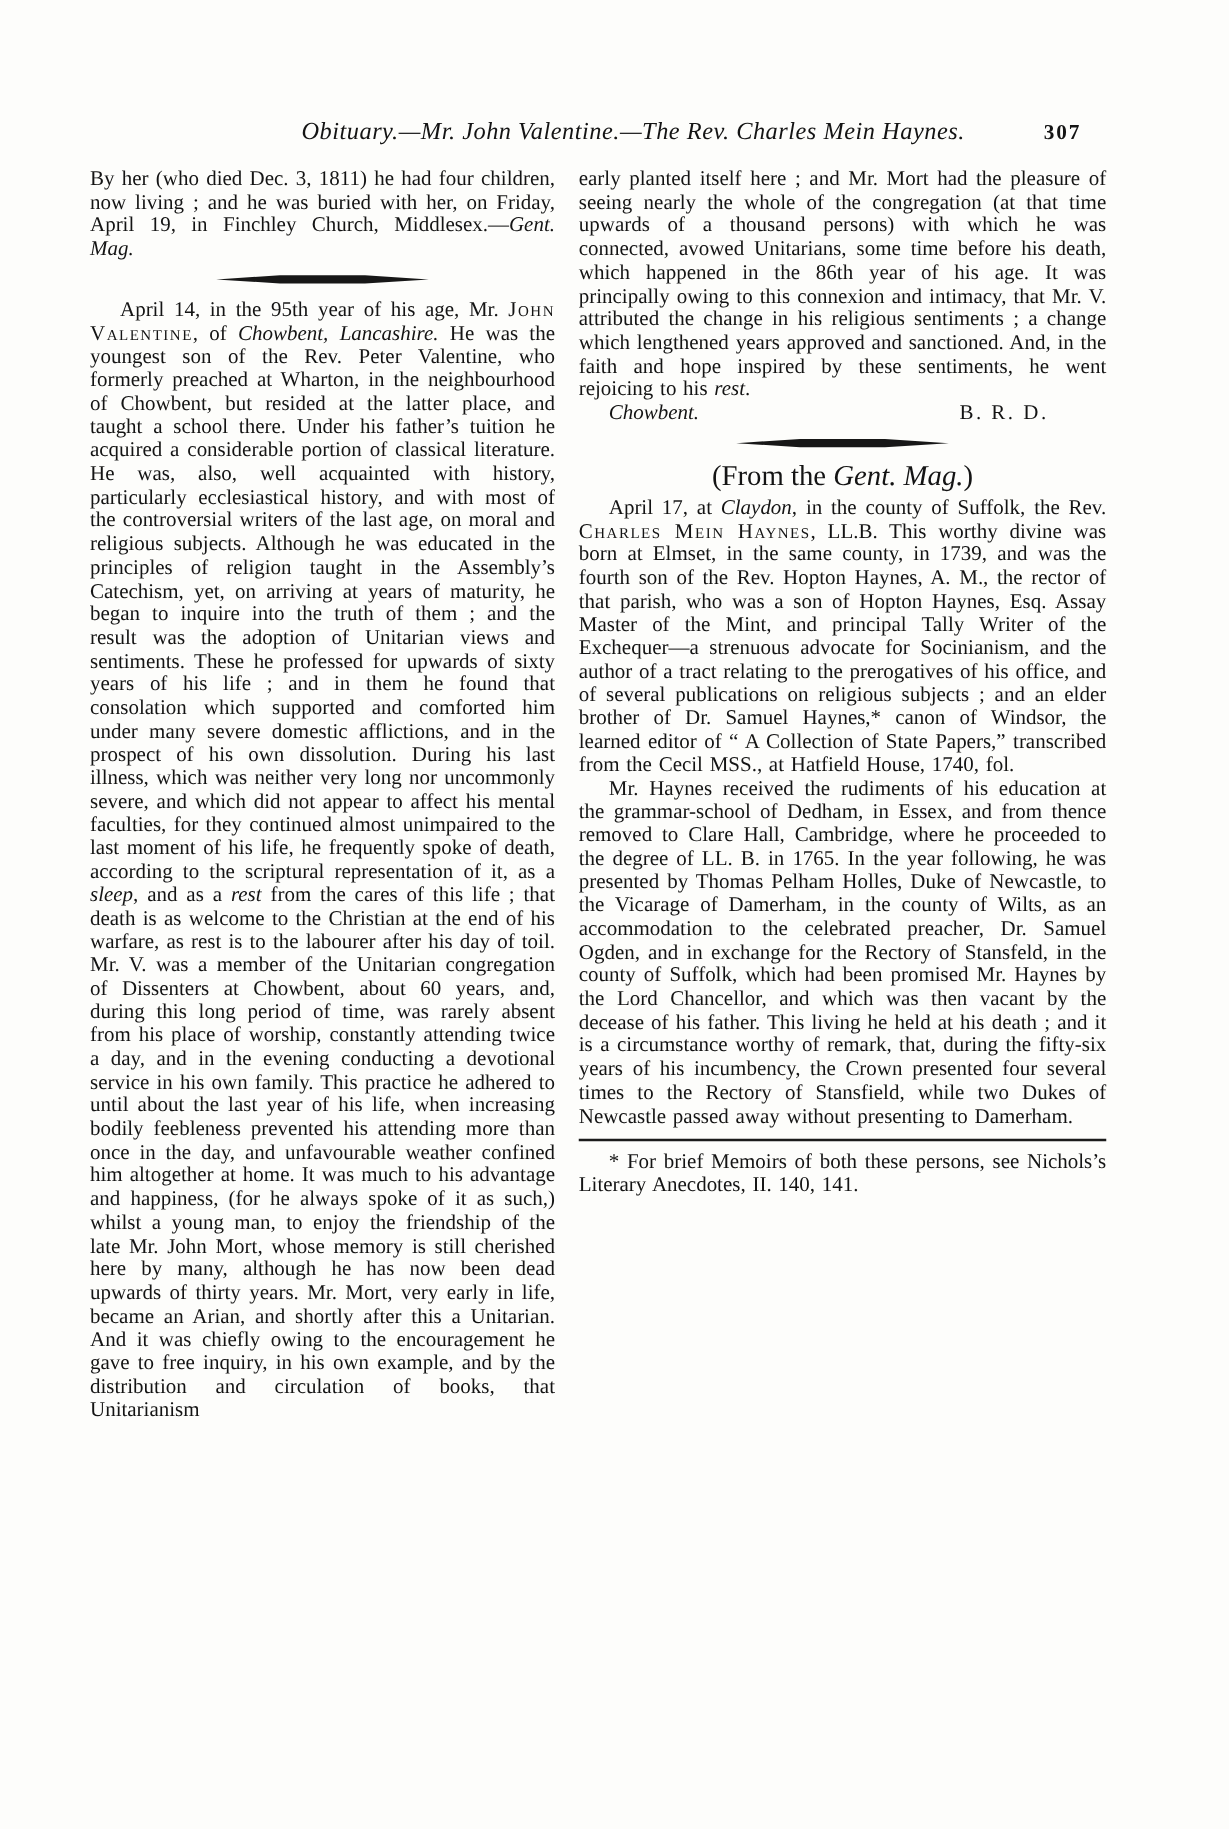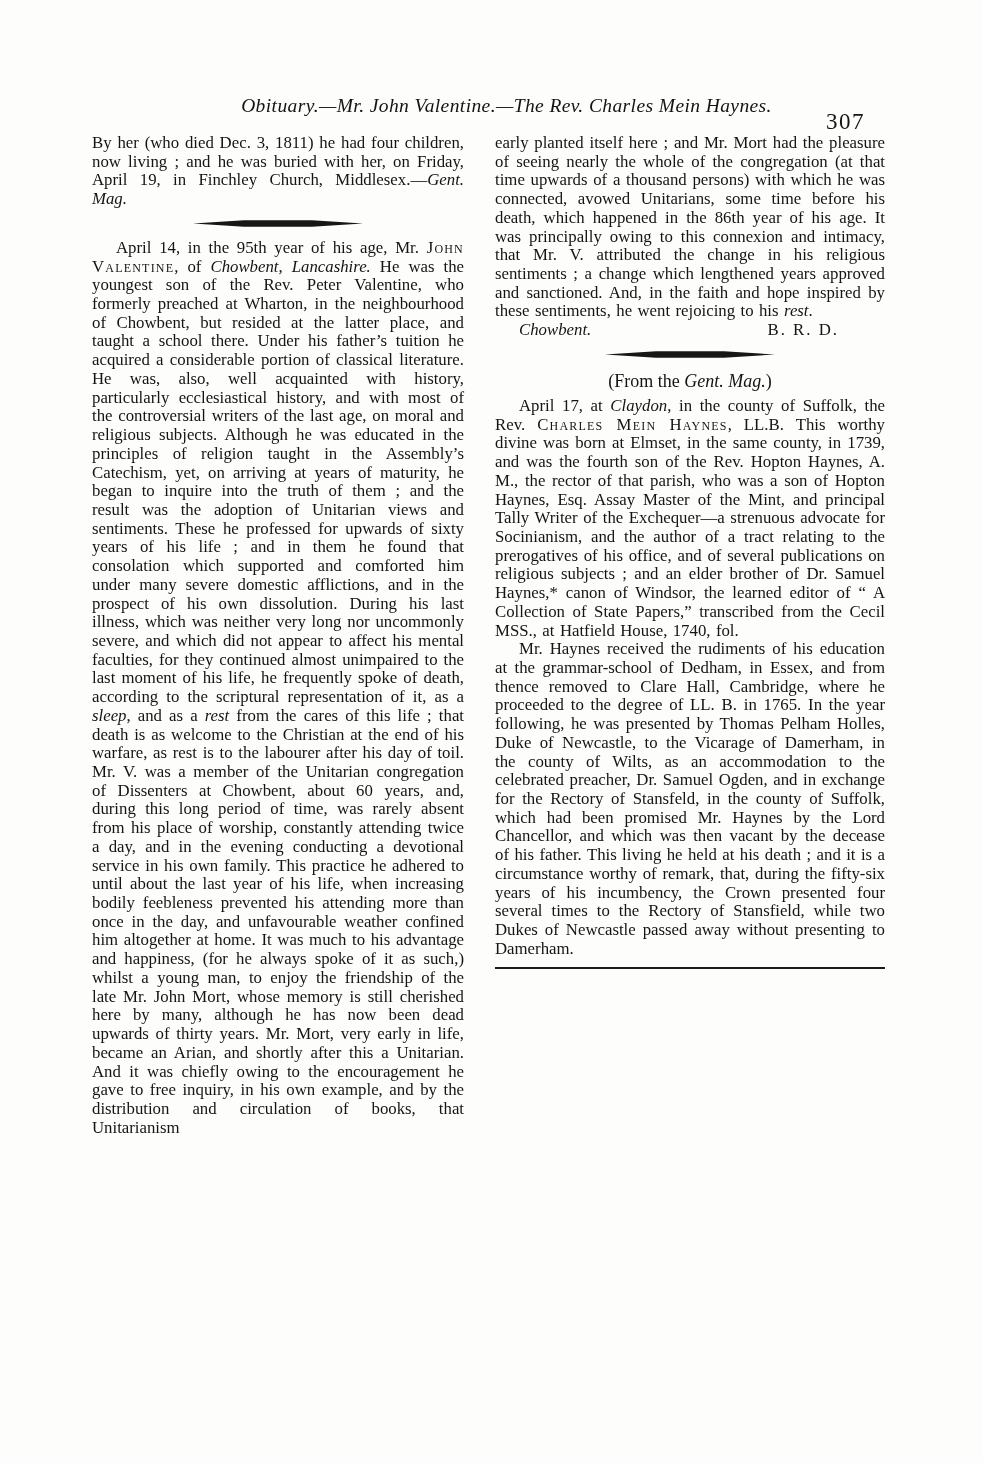--- a/index.html
+++ b/index.html
@@ -18,44 +18,44 @@
     padding:0 110px 0 140px;
     text-align:center;
     font-style:italic;
     font-size:19.5px;
     line-height:24px;
     letter-spacing:.4px;
     white-space:nowrap;
   }
   .page-number{
     position:absolute;
-    right:118px;top:16px;
+    right:118px;top:0;
     font-style:normal;
-    font-weight:normal;
-    font-size:23px;
+    font-weight:bold;
+    font-size:17px;
     letter-spacing:1.5px;
   }
   .columns{
     display:flex;
-    gap:31px;
-    padding:0 98px 0 92px;
+    gap:19px;
+    padding:0 98px 0 72px;
     margin-top:16px;
     align-items:flex-start;
   }
   .col{font-size:16.8px;line-height:18.72px;}
   .col-left{width:372px;flex:0 0 372px;}
   .col-right{flex:1 1 auto;min-width:0;}
   .paragraph{margin:0;text-align:justify;text-justify:inter-word;word-spacing:1.2px;}
   .paragraph.indent{text-indent:24px;}
   .footnote{margin:0;text-align:justify;text-indent:24px;word-spacing:1.2px;}
   .heading{
     margin:5px 0 5px 0;
     text-align:center;
     font-weight:normal;
-    font-size:18px;
+    font-size:23px;
     line-height:22px;
   }
   .divider{text-align:center;margin:10px 0 11px 0;line-height:0;}
   .footnote-rule{
     border:0;border-top:2px solid #1b1b1b;
     margin:9px 0 7px 0;width:100%;
   }
   .signature{
     display:flex;
     justify-content:space-between;
@@ -91,16 +91,17 @@
           <span class="sig-place">Chowbent.</span>
           <span class="sig-initials">B. R. D.</span>
         </div>
         <div class="divider"><svg width="172" height="9" viewBox="0 0 172 9">
             <polygon points="1,4.5 52,1.2 120,1.2 171,4.5 120,7.8 52,7.8" fill="#171717"></polygon>
           </svg></div>
         <h3 class="heading"><span class="">(From the </span><i>Gent. Mag.</i><span class="">)</span></h3>
         <p class="paragraph indent"><span class="">April 17, at </span><i>Claydon</i><span class="">, in the county of Suffolk, the Rev. </span><span class="sc">Charles Mein Haynes</span><span class="">, LL.B.  This worthy divine was born at Elmset, in the same county, in 1739, and was the fourth son of the Rev. Hopton Haynes, A. M., the rector of that parish, who was a son of Hopton Haynes, Esq. Assay Master of the Mint, and principal Tally Writer of the Exchequer—a strenuous advocate for Socinianism, and the author of a tract relating to the prerogatives of his office, and of several publications on religious subjects ; and an elder brother of Dr. Samuel Haynes,* canon of Windsor, the learned editor of “ A Collection of State Papers,” transcribed from the Cecil MSS., at Hatfield House, 1740, fol.</span></p>
         <p class="paragraph indent"><span class="">Mr. Haynes received the rudiments of his education at the grammar-school of Dedham, in Essex, and from thence removed to Clare Hall, Cambridge, where he proceeded to the degree of LL. B. in 1765.  In the year following, he was presented by Thomas Pelham Holles, Duke of Newcastle, to the Vicarage of Damerham, in the county of Wilts, as an accommodation to the celebrated preacher, Dr. Samuel Ogden, and in exchange for the Rectory of Stansfeld, in the county of Suffolk, which had been promised Mr. Haynes by the Lord Chancellor, and which was then vacant by the decease of his father.  This living he held at his death ; and it is a circumstance worthy of remark, that, during the fifty-six years of his incumbency, the Crown presented four several times to the Rectory of Stansfield, while two Dukes of Newcastle passed away without presenting to Damerham.</span></p>
         <div class="footnote-rule"></div>
+        <p class="footnote"><span class="">* For brief Memoirs of both these persons, see Nichols’s Literary Anecdotes, II. 140, 141.</span></p>
       </div>
   </div>
 
 </div>
 
 </body></html>

